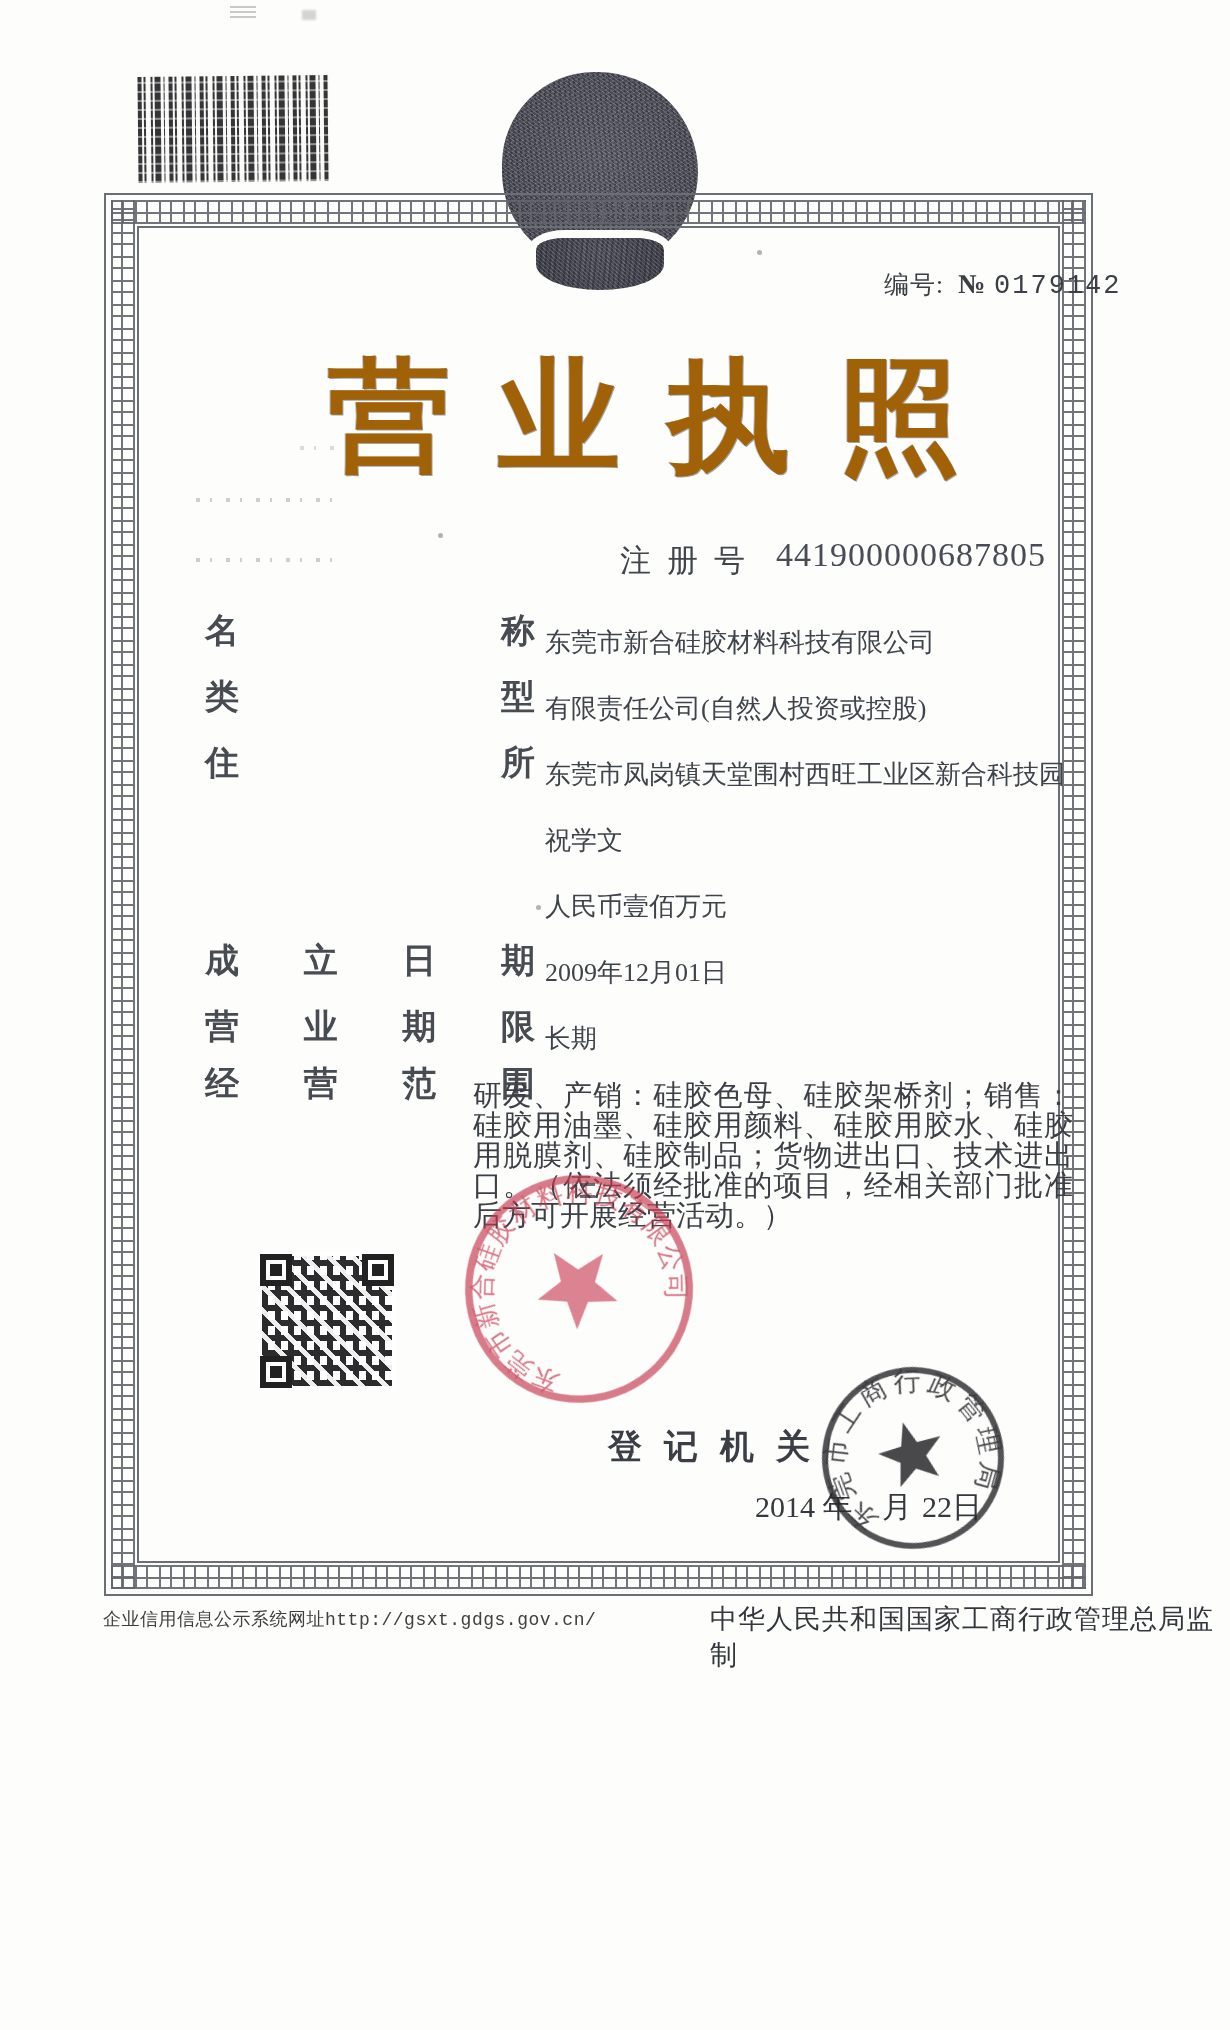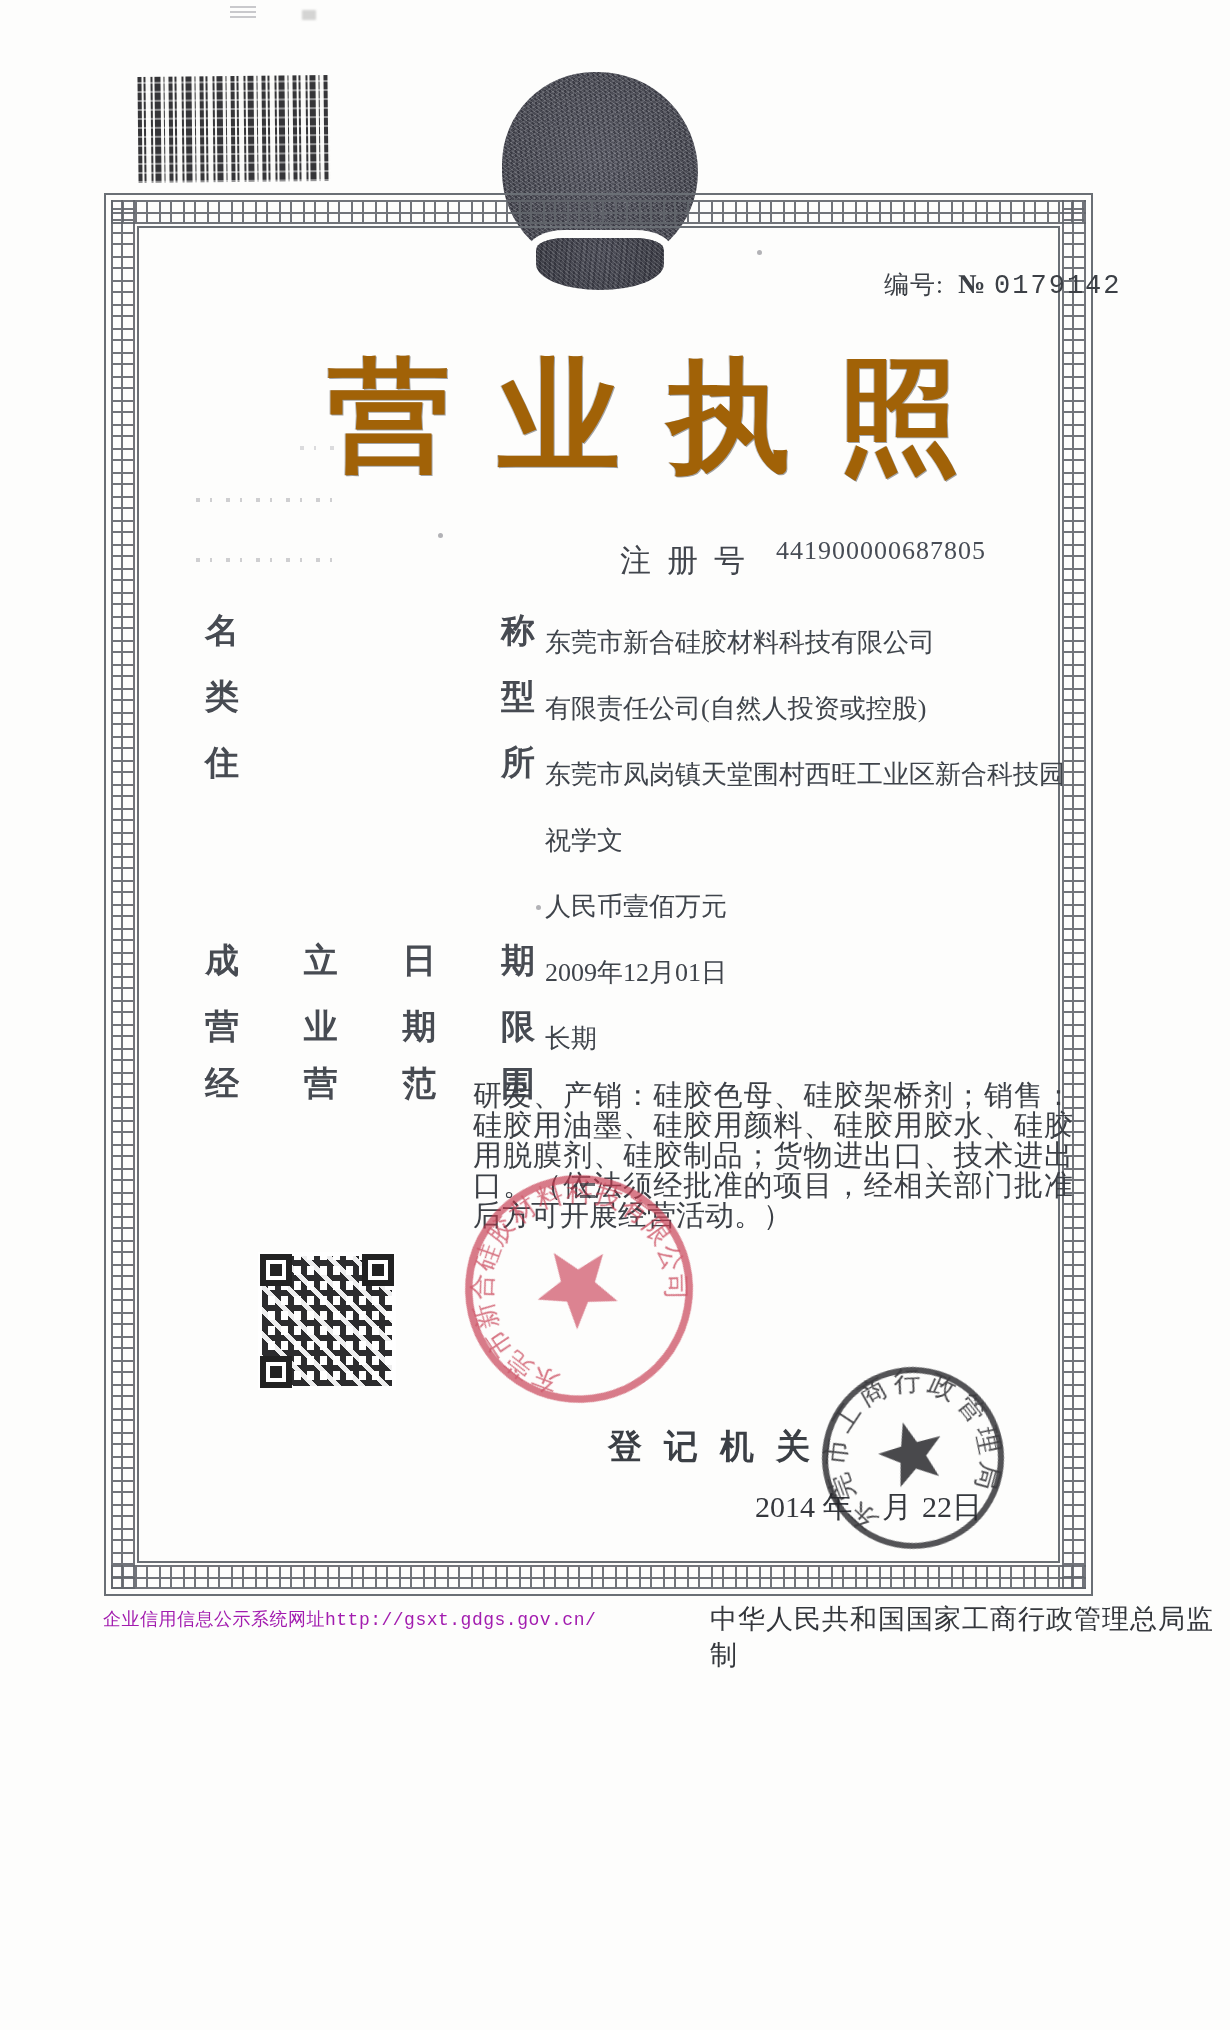--- a/index.html
+++ b/index.html
@@ -79,21 +79,21 @@
   .title{
     left:288px;top:336px;font-size:122px;font-weight:700;letter-spacing:48px;
     color:#a16207;white-space:nowrap;
     text-shadow:1px 1px 0 rgba(52,54,59,.45), -1px 0 0 rgba(52,54,59,.3);
     filter:blur(.4px);
     margin-left:40px;
   }
 
   
   .regno-label{left:620px;top:540px;font-size:31px;letter-spacing:16px;color:#41454c;white-space:nowrap;}
-  .regno-value{left:776px;top:536px;font-size:26px;color:#474c55;letter-spacing:1px;white-space:nowrap;text-align:right;}
+  .regno-value{left:776px;top:536px;font-size:34px;color:#474c55;letter-spacing:1px;white-space:nowrap;text-align:right;}
 
   
   .row{position:absolute;left:205px;width:885px;height:60px;}
   .row-label{
     display:inline-block;width:330px;font-size:34px;font-weight:600;color:#474b52;
     text-align:justify;text-align-last:justify;line-height:1.1;filter:blur(.2px);
   }
   .row-value{position:absolute;left:340px;top:13px;font-size:26px;color:#3f444b;white-space:nowrap;letter-spacing:0;}
   .row-value.scope{
     left:268px;top:15px;width:600px;font-size:29px;line-height:30px;
@@ -115,21 +115,21 @@
   
   .red-seal{left:453px;top:1163px;transform:rotate(-35deg);opacity:.82;filter:blur(.3px);}
   .black-seal{left:813px;top:1358px;transform:rotate(-16deg);opacity:.9;filter:blur(.25px);z-index:4;}
 
   
   .registrar{left:608px;top:1424px;font-size:34px;font-weight:600;letter-spacing:22px;color:#3b3f45;white-space:nowrap;}
   .date-part{font-size:30px;color:#35383d;z-index:3;white-space:nowrap;}
   .d-year{left:755px;top:1487px;} .d-month{left:882px;top:1487px;} .d-day{left:922px;top:1487px;}
 
   
-  .footer-left{left:103px;top:1607px;font-size:18px;color:#a21caf;
+  .footer-left{left:103px;top:1607px;font-size:18px;color:#404040;
     font-family:"Liberation Mono","DejaVu Sans Mono",monospace;letter-spacing:.5px;}
   .footer-right{left:710px;top:1601px;font-size:27px;color:#34373c;letter-spacing:1px;}
 
   
   .scribble{height:4px;opacity:.28;filter:blur(.6px);
     background:repeating-linear-gradient(90deg, #5a5a64 0 4px, transparent 4px 14px, #5a5a64 14px 16px, transparent 16px 30px);}
   .s1{left:196px;top:498px;width:150px;}
   .s2{left:196px;top:558px;width:145px;}
   .s3{left:300px;top:446px;width:40px;opacity:.2;}
   .topmark{left:230px;top:4px;width:26px;height:14px;opacity:.35;

